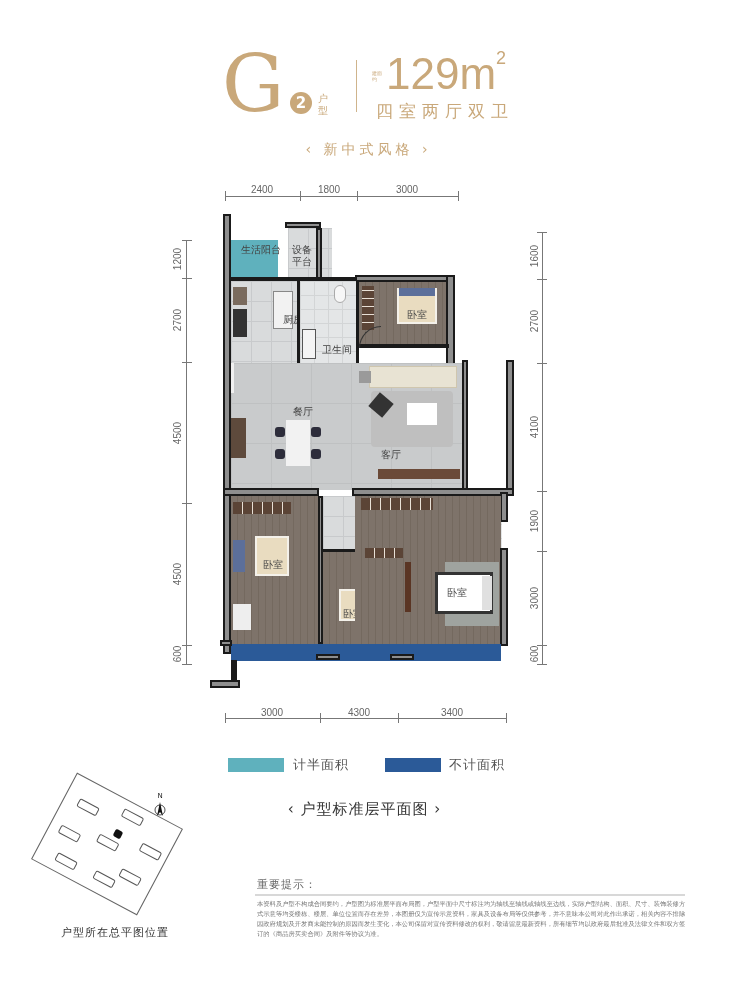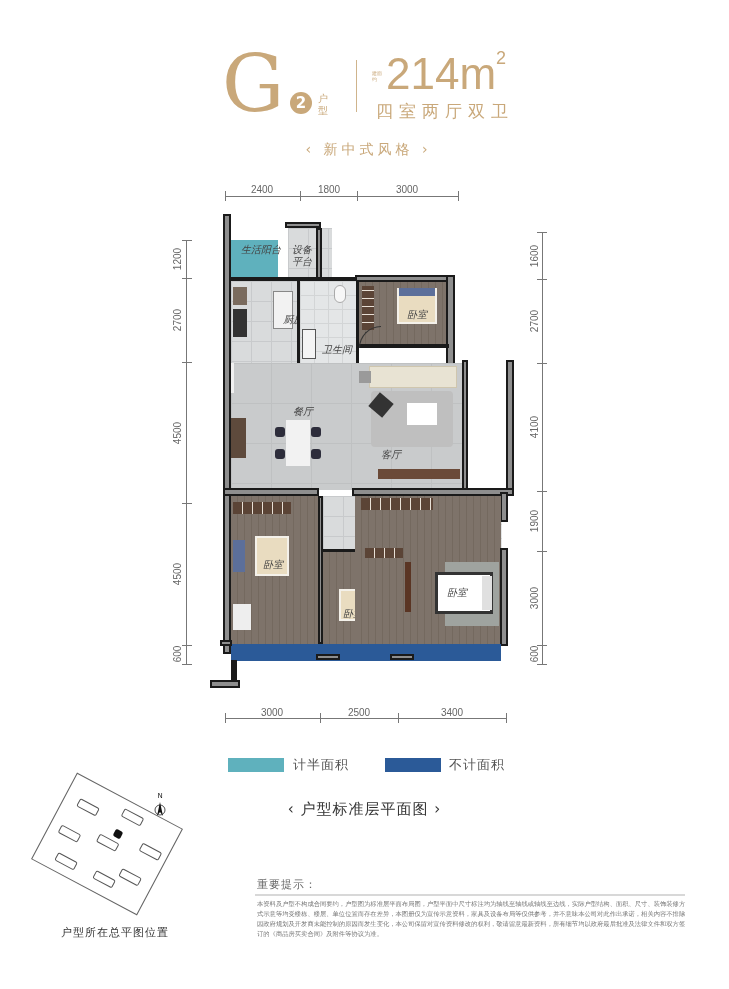--- a/index.html
+++ b/index.html
@@ -19,21 +19,21 @@
 
   
   .dim-line { position: absolute; background: #777; }
   .dim-tick { position: absolute; background: #777; width: 1px; height: 10px; }
   .dim-tick-h { position: absolute; background: #777; width: 10px; height: 1px; }
   .dim-label { position: absolute; font-family: "Liberation Sans", sans-serif; font-size: 10px; color: #666; text-align: center; }
   .dim-label-v { position: absolute; font-family: "Liberation Sans", sans-serif; font-size: 10px; color: #666; transform: rotate(-90deg); transform-origin: center center; text-align: center; width: 40px; height: 12px; line-height: 12px; }
 
   
   .plan { position: absolute; left: 0; top: 0; width: 729px; height: 989px; }
-  .room { position: absolute; font-style: italic; }
+  .room { position: absolute; }
   .wall { position: absolute; background: #8e8e8e; border: 2px solid #1a1a1a; }
   .wall-thin { position: absolute; background: #1a1a1a; }
   .room-label { position: absolute; font-size: 10px; color: #444; white-space: nowrap; }
   .tile { background-color: #d9dbdc; background-image: linear-gradient(#c8cacc 1px, transparent 1px), linear-gradient(90deg, #c8cacc 1px, transparent 1px); background-size: 20px 20px; }
   .living { background-color: #c9cbcc; background-image: linear-gradient(#bfc1c2 1px, transparent 1px), linear-gradient(90deg, #bfc1c2 1px, transparent 1px); background-size: 40px 40px; }
   .wood { background-color: #7a6f66; background-image: repeating-linear-gradient(90deg, #7e736a 0px, #7e736a 6px, #74695f 6px, #74695f 7px); }
   .half-area { background: #5fb1bd; }
   .no-area { background: #2b5a98; }
   .bath { background-color: #e4e6e7; background-image: linear-gradient(#d3d5d6 1px, transparent 1px), linear-gradient(90deg, #d3d5d6 1px, transparent 1px); background-size: 14px 14px; }
   .bed { position: absolute; background: #e9dcc0; border: 2px solid #f4f1ea; }
@@ -58,21 +58,21 @@
   .notes-body { position: absolute; left: 257px; top: 899px; width: 432px; font-size: 6.3px; line-height: 10px; color: #777; }
 </style>
 </head>
 <body>
 
 <div class="hdr-g">G</div>
 <div class="hdr-circle">2</div>
 <div class="hdr-type">户型</div>
 <div class="hdr-divider"></div>
 <div class="hdr-area-small">建面约</div>
-<div class="hdr-area">214m</div>
+<div class="hdr-area">129m</div>
 <div class="hdr-sup">2</div>
 <div class="hdr-layout">四室两厅双卫</div>
 <div class="hdr-style">‹ 新中式风格 ›</div>
 
 <div>
   <div class="dim-line" style="left:225px;top:196px;width:233px;height:1px;"></div>
   <div class="dim-tick" style="left:225px;top:191px;"></div>
   <div class="dim-tick" style="left:300px;top:191px;"></div>
   <div class="dim-tick" style="left:357px;top:191px;"></div>
   <div class="dim-tick" style="left:458px;top:191px;"></div>
@@ -81,21 +81,21 @@
   <div class="dim-label" style="left:385px;top:184px;width:44px;">3000</div>
 </div>
 
 <div>
   <div class="dim-line" style="left:225px;top:718px;width:282px;height:1px;"></div>
   <div class="dim-tick" style="left:225px;top:713px;"></div>
   <div class="dim-tick" style="left:320px;top:713px;"></div>
   <div class="dim-tick" style="left:398px;top:713px;"></div>
   <div class="dim-tick" style="left:506px;top:713px;"></div>
   <div class="dim-label" style="left:250px;top:707px;width:44px;">3000</div>
-  <div class="dim-label" style="left:337px;top:707px;width:44px;">2500</div>
+  <div class="dim-label" style="left:337px;top:707px;width:44px;">4300</div>
   <div class="dim-label" style="left:430px;top:707px;width:44px;">3400</div>
 </div>
 
 <div>
   <div class="dim-line" style="left:186px;top:240px;width:1px;height:425px;"></div>
   <div class="dim-tick-h" style="left:182px;top:240px;"></div>
   <div class="dim-tick-h" style="left:182px;top:278px;"></div>
   <div class="dim-tick-h" style="left:182px;top:362px;"></div>
   <div class="dim-tick-h" style="left:182px;top:503px;"></div>
   <div class="dim-tick-h" style="left:182px;top:645px;"></div>

